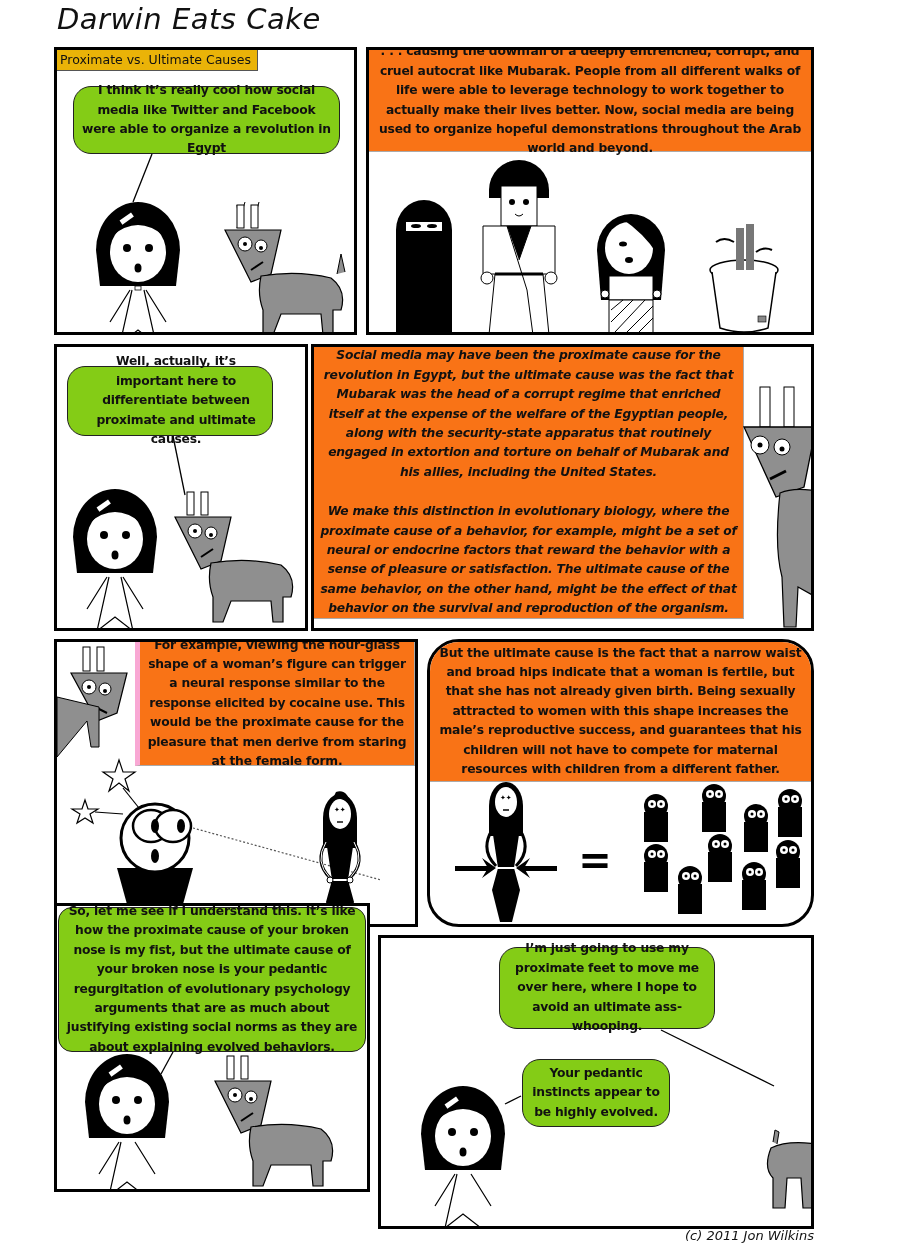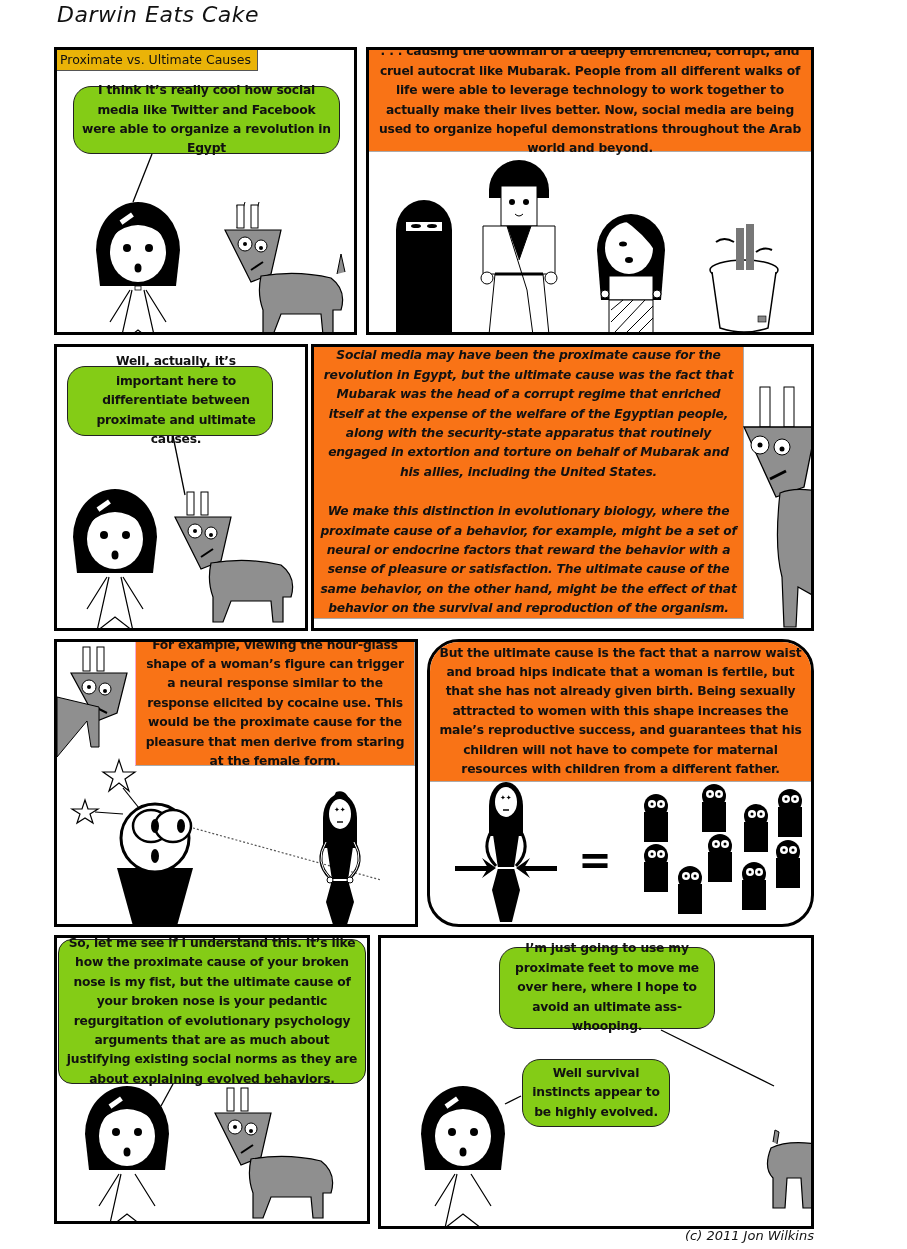--- a/index.html
+++ b/index.html
@@ -1,18 +1,18 @@
 <!DOCTYPE html>
 <html><head>
 <meta charset="utf-8">
 <style>
   * { box-sizing: border-box; margin: 0; padding: 0; }
   html, body { width: 907px; height: 1249px; background: #ffffff; overflow: hidden; }
   body { position: relative; font-family: "DejaVu Sans", sans-serif; color: #111; }
-  .comic-title { position: absolute; left: 57px; top: 2px; font-size: 22px; font-style: italic; font-family: "DejaVu Sans", sans-serif; letter-spacing: 0.5px; }
+  .comic-title { position: absolute; left: 57px; top: 2px; font-size: 29px; font-style: italic; font-family: "DejaVu Sans", sans-serif; letter-spacing: 0.5px; }
   .panel { position: absolute; border: 3px solid #000; background: #fff; overflow: hidden; }
   .caption-tab { position: absolute; left: 0; top: 0; background: #eab308; border-right: 1px solid #555; border-bottom: 1px solid #555; font-size: 12.5px; padding: 2px 6px 3px 3px; }
   .text { font-size: 12.3px; line-height: 19.4px; text-align: center; font-weight: bold; font-family: "DejaVu Sans", sans-serif; letter-spacing: -0.2px; }
   .bubble { position: absolute; border: 1.5px solid #222; border-radius: 18px; background: #84cc16; display: flex; align-items: center; justify-content: center; padding: 4px 8px; }
   .caption-box { position: absolute; background: #f97316; border-right: 1px solid #aaa; border-bottom: 1px solid #aaa; display: flex; align-items: center; justify-content: center; padding: 2px 6px; }
   .caption-box.full { border-right: none; border-bottom: 1px solid #aaa; }
   svg.art { position: absolute; overflow: visible; }
   .credit { position: absolute; right: 93px; top: 1228px; font-size: 13px; font-style: italic; }
 </style>
 </head>
@@ -139,21 +139,21 @@
         <circle cx="6" cy="58" r="2.5" fill="#000"></circle>
       <circle cx="28" cy="60" r="8" fill="#fff" stroke="#000"></circle>
         <circle cx="28" cy="62" r="2.5" fill="#000"></circle>
       <path d="M16 92 L32 84" stroke="#000" stroke-width="3"></path>
       <path d="M26 106 Q40 100 62 104 L62 210 L44 200 L42 240 L30 240 L28 190 Q20 160 26 106Z" fill="#8f8f8f" stroke="#000" stroke-width="1.2"></path>
     </g>
   </svg>
 </div>
 
 <div class="panel" style="left:54px;top:639px;width:364px;height:288px;">
-  <div class="caption-box text" style="left:78px;top:0;width:280px;height:124px;border-left:1px solid #f9a8d4;">For example, viewing the hour-glass shape of a woman’s figure can trigger a neural response similar to the response elicited by cocaine use. This would be the proximate cause for the pleasure that men derive from staring at the female form.</div>
+  <div class="caption-box text" style="left:78px;top:0;width:280px;height:124px;border-left:5px solid #f9a8d4;">For example, viewing the hour-glass shape of a woman’s figure can trigger a neural response similar to the response elicited by cocaine use. This would be the proximate cause for the pleasure that men derive from staring at the female form.</div>
   <svg class="art" width="361" height="285" style="left:0;top:0;">
     <g transform="translate(20,5)">
       <rect x="6" y="0" width="7" height="24" fill="#fff" stroke="#000"></rect>
       <rect x="20" y="0" width="7" height="24" fill="#fff" stroke="#000"></rect>
       <polygon points="-6,26 50,26 40,66 20,74" fill="#8f8f8f" stroke="#000" stroke-width="1.2"></polygon>
       <circle cx="12" cy="40" r="7" fill="#fff" stroke="#000"></circle>
         <circle cx="12" cy="40" r="2" fill="#000"></circle>
       <circle cx="28" cy="42" r="6" fill="#fff" stroke="#000"></circle>
         <circle cx="28" cy="44" r="2" fill="#000"></circle>
       <path d="M18 60 L30 66" stroke="#000" stroke-width="2"></path>
@@ -280,21 +280,21 @@
           <circle cx="0" cy="4" r="12"></circle>
           <circle cx="-4" cy="2" r="4" fill="#fff"></circle>
           <circle cx="5" cy="2" r="4" fill="#fff"></circle>
           <circle cx="-4" cy="2" r="1.5"></circle>
           <circle cx="5" cy="2" r="1.5"></circle>
         </g>
     </g>
   </svg>
 </div>
 
-<div class="panel" style="left:54px;top:935px;width:316px;height:289px;">
+<div class="panel" style="left:54px;top:903px;width:316px;height:289px;">
   <div class="bubble text" style="left:1px;top:1px;width:308px;height:145px;border-radius:14px;padding:2px 4px;">So, let me see if I understand this. It’s like how the proximate cause of your broken nose is my fist, but the ultimate cause of your broken nose is your pedantic regurgitation of evolutionary psychology arguments that are as much about justifying existing social norms as they are about explaining evolved behaviors.</div>
   <svg class="art" width="313" height="286" style="left:0;top:0;">
     <line x1="116" y1="146" x2="104" y2="168" stroke="#000" stroke-width="1.3"></line>
     <g transform="translate(70,196)">
       <path d="M-42 0 A42 48 0 1 1 42 0 L38 36 L-38 36 Z" fill="#000"></path>
       <ellipse cx="0" cy="2" rx="28" ry="30" fill="#fff"></ellipse>
       <path d="M-26 -14 Q0 -36 26 -14 Q20 -40 0 -42 Q-20 -40 -26 -14Z" fill="#000"></path>
       <rect x="-18" y="-34" width="14" height="5" fill="#fff" transform="rotate(-35 -11 -31)"></rect>
       <circle cx="-11" cy="-2" r="4" fill="#000"></circle>
         <circle cx="11" cy="-2" r="4" fill="#000"></circle>
@@ -310,21 +310,21 @@
       <circle cx="24" cy="36" r="6" fill="#fff" stroke="#000"></circle>
         <circle cx="24" cy="38" r="2" fill="#000"></circle>
       <path d="M14 60 L26 52" stroke="#000" stroke-width="2"></path>
       <path d="M24 66 Q60 60 94 68 Q110 80 104 100 L96 100 L96 125 L86 125 L84 104 L44 104 L36 125 L26 125 L26 100 Q20 84 24 66Z" fill="#8f8f8f" stroke="#000" stroke-width="1.2"></path>
     </g>
   </svg>
 </div>
 
 <div class="panel" style="left:378px;top:935px;width:436px;height:294px;">
   <div class="bubble text" style="left:118px;top:9px;width:216px;height:82px;">I’m just going to use my proximate feet to move me over here, where I hope to avoid an ultimate ass-whooping.</div>
-  <div class="bubble text" style="left:141px;top:121px;width:148px;height:68px;">Well survival instincts appear to be highly evolved.</div>
+  <div class="bubble text" style="left:141px;top:121px;width:148px;height:68px;">Your pedantic instincts appear to be highly evolved.</div>
   <svg class="art" width="433" height="286" style="left:0;top:0;">
     <line x1="280" y1="92" x2="393" y2="148" stroke="#000" stroke-width="1.3"></line>
     <line x1="140" y1="158" x2="124" y2="166" stroke="#000" stroke-width="1.3"></line>
     <g transform="translate(82,196)">
       <path d="M-42 0 A42 48 0 1 1 42 0 L38 36 L-38 36 Z" fill="#000"></path>
       <ellipse cx="0" cy="2" rx="28" ry="30" fill="#fff"></ellipse>
       <path d="M-26 -14 Q0 -36 26 -14 Q20 -40 0 -42 Q-20 -40 -26 -14Z" fill="#000"></path>
       <rect x="-18" y="-34" width="14" height="5" fill="#fff" transform="rotate(-35 -11 -31)"></rect>
       <circle cx="-11" cy="-2" r="4" fill="#000"></circle>
         <circle cx="11" cy="-2" r="4" fill="#000"></circle>

